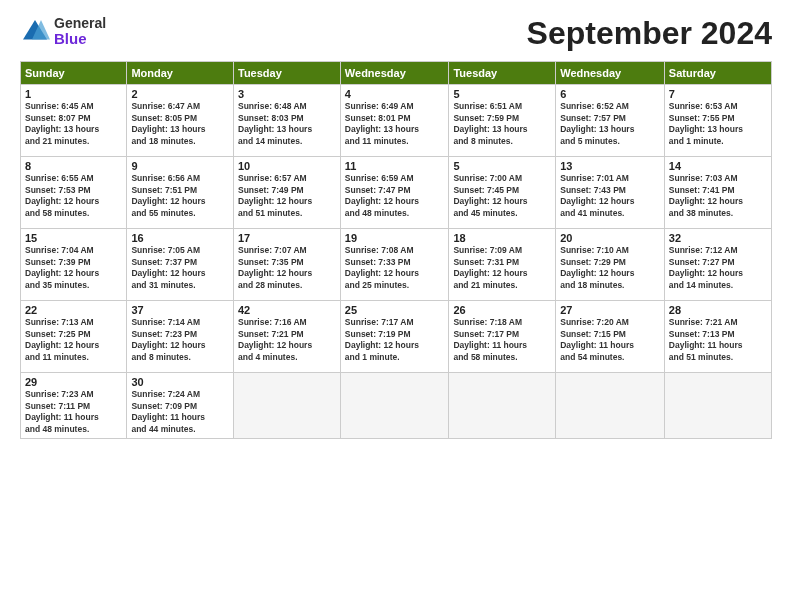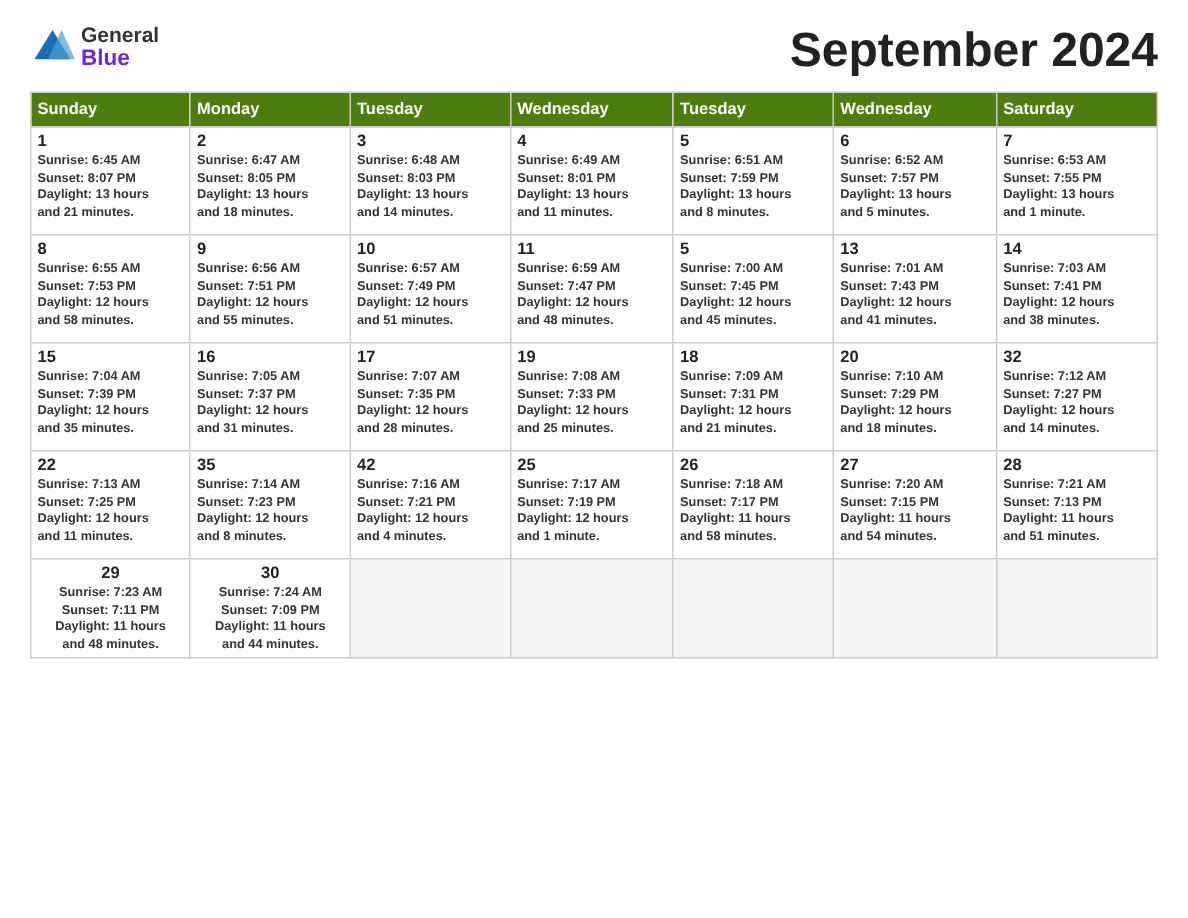--- a/index.html
+++ b/index.html
@@ -92,21 +92,20 @@
       margin-bottom: 1px;
     }
     .day-info {
       font-size: 8.5px;
       color: #333;
       line-height: 1.35;
       font-weight: bold;
     }
     .last-row td {
       height: 60px;
-      text-align: center;
     }
   </style>
 </head>
 <body>
 
 <div class="page">
   <div class="header">
     <div class="logo">
       <svg class="logo-icon" viewBox="0 0 40 40">
         <polygon points="20,4 36,30 4,30" fill="#1a6cb0"></polygon>
@@ -228,21 +227,21 @@
           <div class="day-info">Sunrise: 7:12 AM<br>Sunset: 7:27 PM<br>Daylight: 12 hours<br>and 14 minutes.</div>
         </td>
       </tr>
 
       <tr>
         <td>
           <span class="day-num">22</span>
           <div class="day-info">Sunrise: 7:13 AM<br>Sunset: 7:25 PM<br>Daylight: 12 hours<br>and 11 minutes.</div>
         </td>
         <td>
-          <span class="day-num">35</span>
+          <span class="day-num">37</span>
           <div class="day-info">Sunrise: 7:14 AM<br>Sunset: 7:23 PM<br>Daylight: 12 hours<br>and 8 minutes.</div>
         </td>
         <td>
           <span class="day-num">42</span>
           <div class="day-info">Sunrise: 7:16 AM<br>Sunset: 7:21 PM<br>Daylight: 12 hours<br>and 4 minutes.</div>
         </td>
         <td>
           <span class="day-num">25</span>
           <div class="day-info">Sunrise: 7:17 AM<br>Sunset: 7:19 PM<br>Daylight: 12 hours<br>and 1 minute.</div>
         </td>

